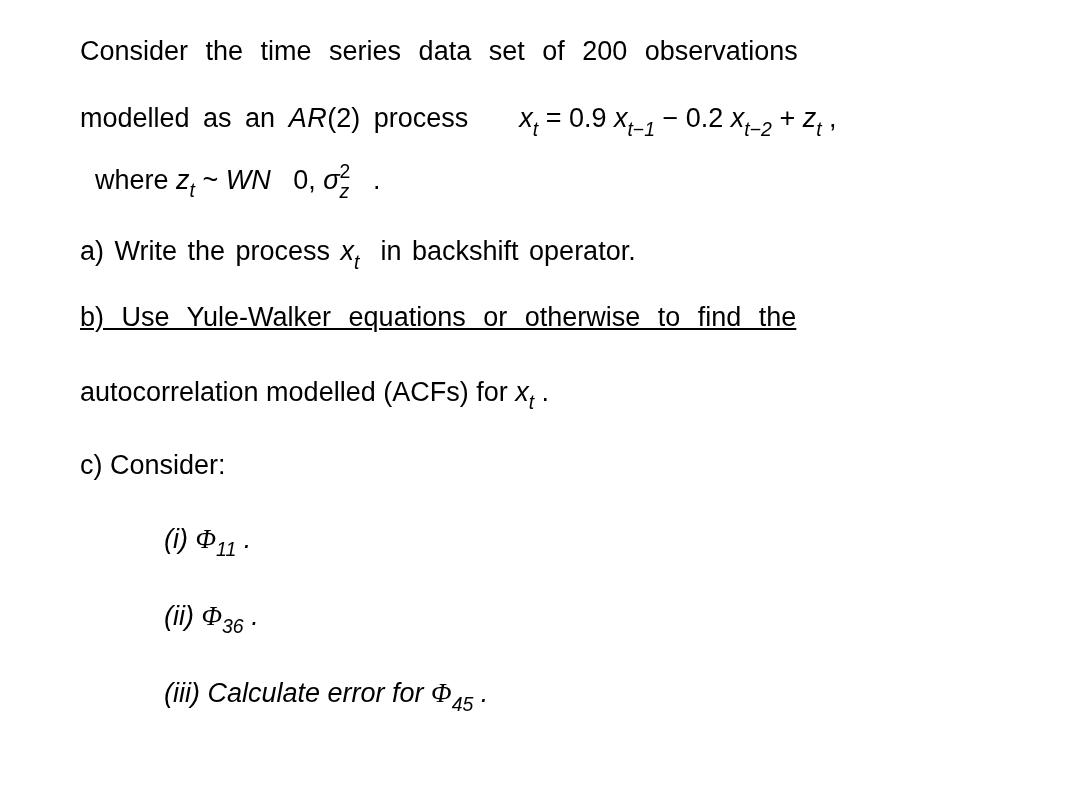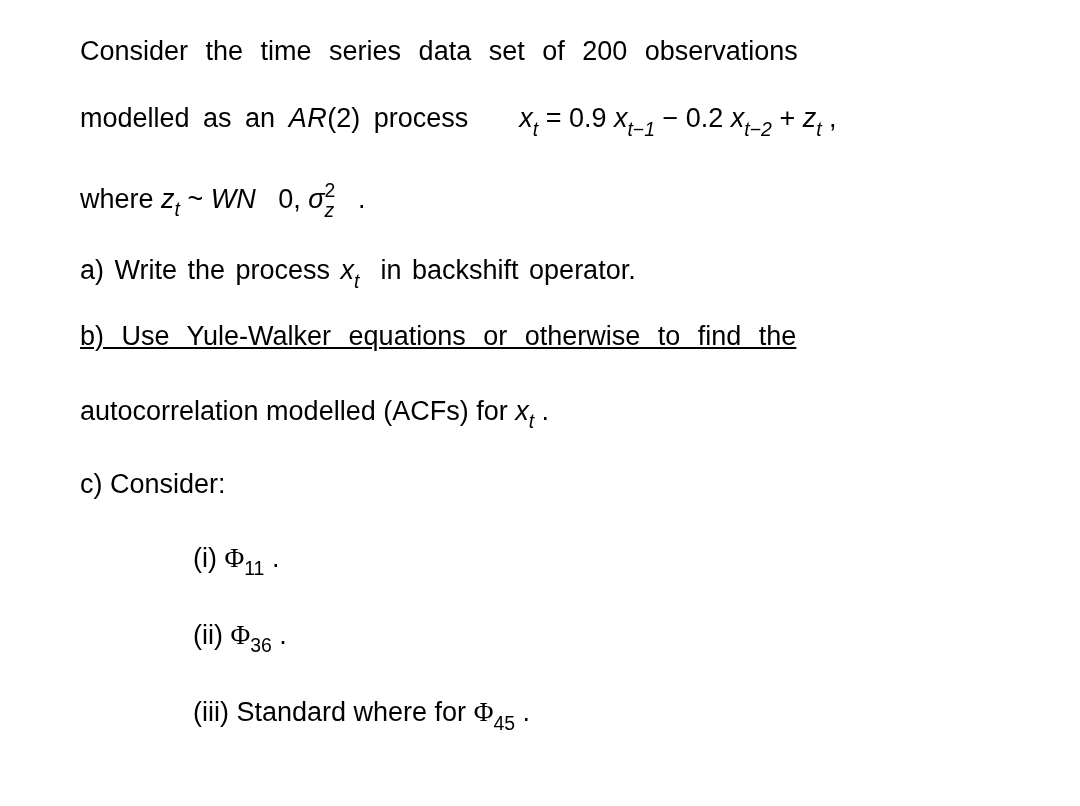--- a/index.html
+++ b/index.html
@@ -18,46 +18,48 @@
       line-height: 1.6;
     }
     .paragraph {
       margin-bottom: 18px;
     }
     .line1 {
       word-spacing: 10px;
       margin-bottom: 24px;
     }
     .line2 {
-      margin-bottom: 35px;
+      margin-bottom: 16px;
     }
     .line2-left {
       word-spacing: 6px;
     }
     .line3 {
       margin-bottom: 26px;
+      margin-left: 15px;
     }
     .partA {
       word-spacing: 3px;
       margin-bottom: 20px;
     }
     .partB1 {
       word-spacing: 10px;
       margin-bottom: 32px;
       text-decoration: underline;
     }
     .partB2 {
       margin-bottom: 28px;
     }
     .partC {
       margin-bottom: 30px;
     }
     .sub-item {
-      margin-left: 113px;
+      margin-left: 84px;
       margin-bottom: 32px;
+      font-style: italic;
     }
     .italic {
       font-style: italic;
     }
     .sub {
       font-size: 0.72em;
       vertical-align: sub;
       position: relative;
       top: 2px;
     }
@@ -114,14 +116,14 @@
 
 <div class="sub-item">
   <span>(i) </span><span class="phi">Φ</span><span class="sub">11</span><span> .</span>
 </div>
 
 <div class="sub-item">
   <span>(ii) </span><span class="phi">Φ</span><span class="sub">36</span><span> .</span>
 </div>
 
 <div class="sub-item">
-  <span>(iii) Standard where for </span><span class="phi">Φ</span><span class="sub">45</span><span> .</span>
+  <span>(iii) Calculate error for </span><span class="phi">Φ</span><span class="sub">45</span><span> .</span>
 </div>
 
 </body></html>

